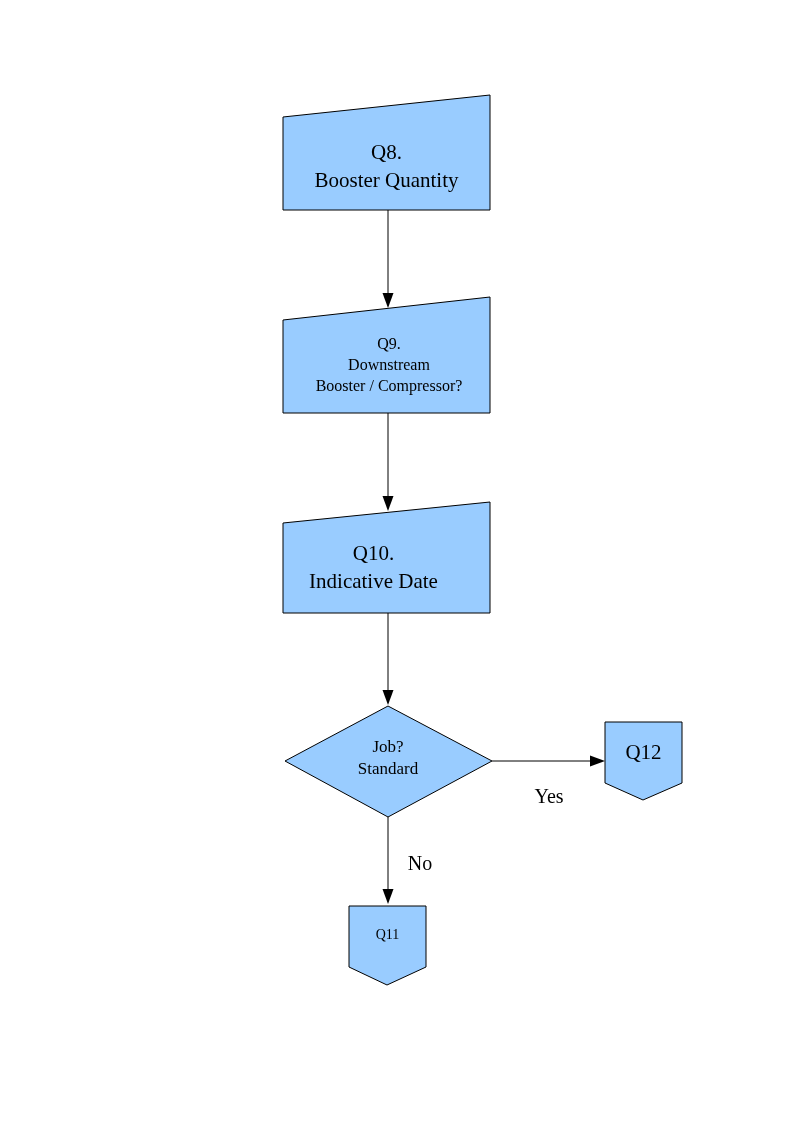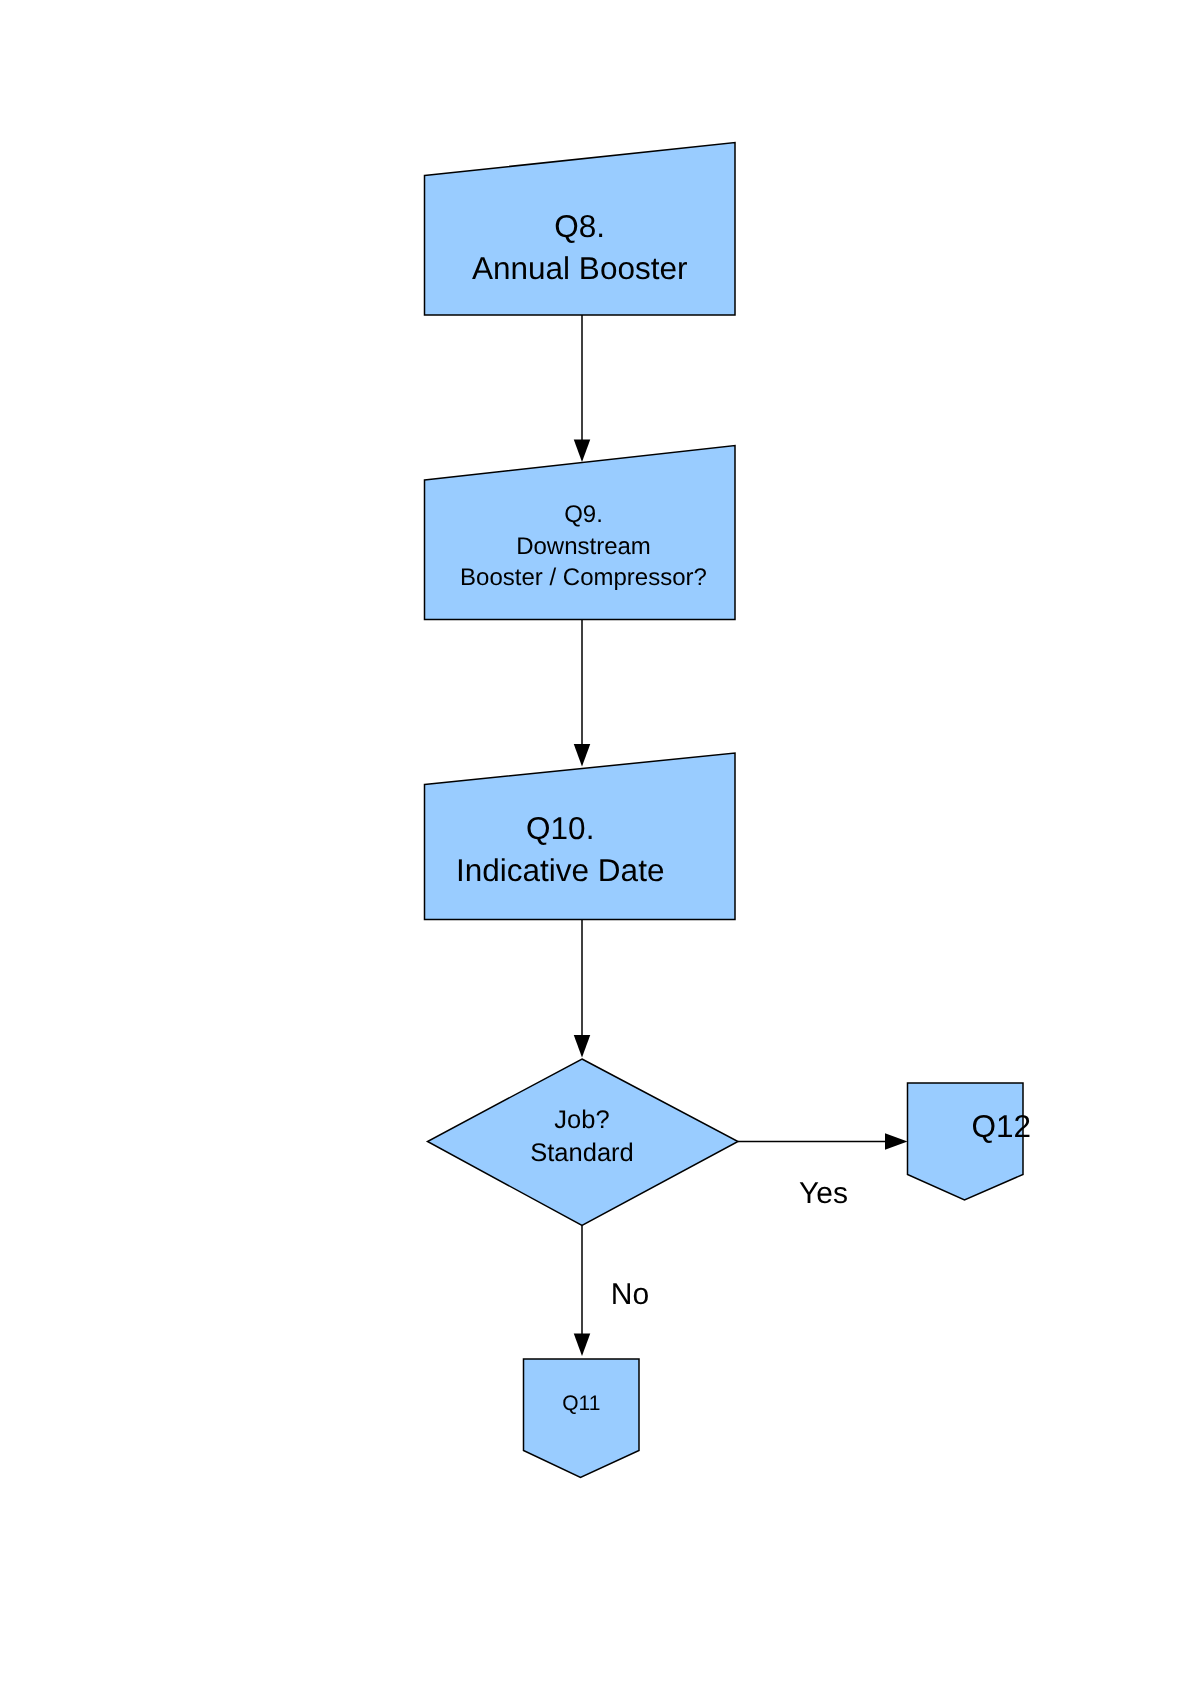--- a/index.html
+++ b/index.html
@@ -2,36 +2,36 @@
 <html><head>
 <meta charset="utf-8">
 <style>
   html, body { margin: 0; padding: 0; background: #ffffff; }
   .page {
     position: relative;
     width: 794px;
     height: 1123px;
     background: #ffffff;
     overflow: hidden;
-    font-family: Liberation Sans, sans-serif;
+    font-family: Liberation Serif, serif;
     color: #000000;
   }
   .diagram-svg { position: absolute; left: 0; top: 0; }
   .node { stroke: #000000; stroke-width: 1; }
   .edge { stroke: #000000; stroke-width: 1; fill: none; }
   .arrowhead { fill: #000000; stroke: none; }
   .label { position: absolute; text-align: center; white-space: nowrap; }
   .label div { width: 100%; }
 
   .q8-label   { left: 283px; top: 138px; width: 207px; font-size: 21px; line-height: 28px; }
   .q9-label   { left: 283px; top: 333px; width: 212px; font-size: 16px; line-height: 21px; }
   .q10-label  { left: 283px; top: 539px; width: 181px; font-size: 21px; line-height: 28px; }
   .dec-label  { left: 285px; top: 736px; width: 206px; font-size: 17px; line-height: 22px; }
   .yes-label  { left: 509px; top: 737px; width: 80px;  font-size: 20px; line-height: 22px; margin-top: 48px; }
-  .q12-label  { left: 605px; top: 741px; width: 77px;  font-size: 21px; line-height: 22px; margin-left: 24px; }
+  .q12-label  { left: 605px; top: 741px; width: 77px;  font-size: 21px; line-height: 22px; }
   .no-label   { left: 390px; top: 852px; width: 60px;  font-size: 20px; line-height: 22px; text-align: center; }
   .q11-label  { left: 349px; top: 924px; width: 77px;  font-size: 14px; line-height: 22px; }
 </style>
 </head>
 <body>
 
 <div class="page">
 
   <svg class="diagram-svg" width="794" height="1123" viewBox="0 0 794 1123">
 
@@ -58,21 +58,21 @@
 
     <line class="edge" x1="492" y1="761" x2="591" y2="761"></line>
     <polygon class="arrowhead" points="605,761 590,755.5 590,766.5"></polygon>
 
     <line class="edge" x1="388" y1="817" x2="388" y2="890"></line>
     <polygon class="arrowhead" points="388,904 382.5,889 393.5,889"></polygon>
   </svg>
 
   <div class="label q8-label">
     <div>Q8.</div>
-    <div>Annual Booster</div>
+    <div>Booster Quantity</div>
   </div>
 
   <div class="label q9-label">
     <div>Q9.</div>
     <div>Downstream</div>
     <div>Booster / Compressor?</div>
   </div>
 
   <div class="label q10-label">
     <div>Q10.</div>

